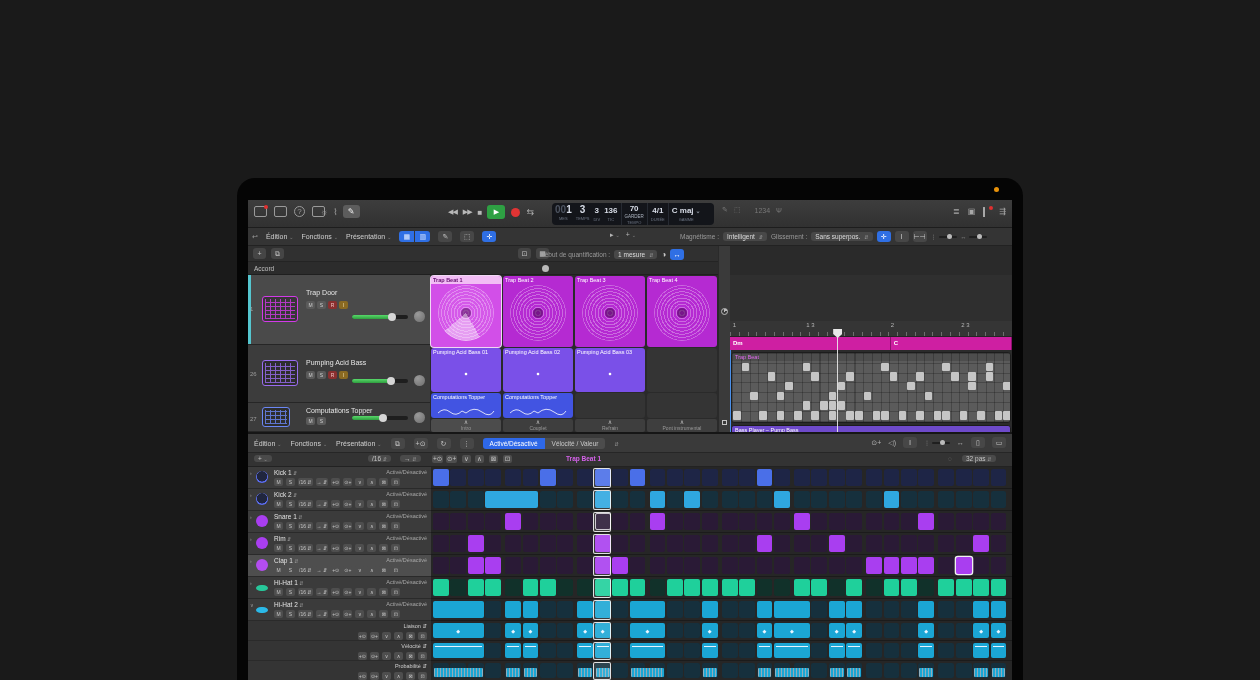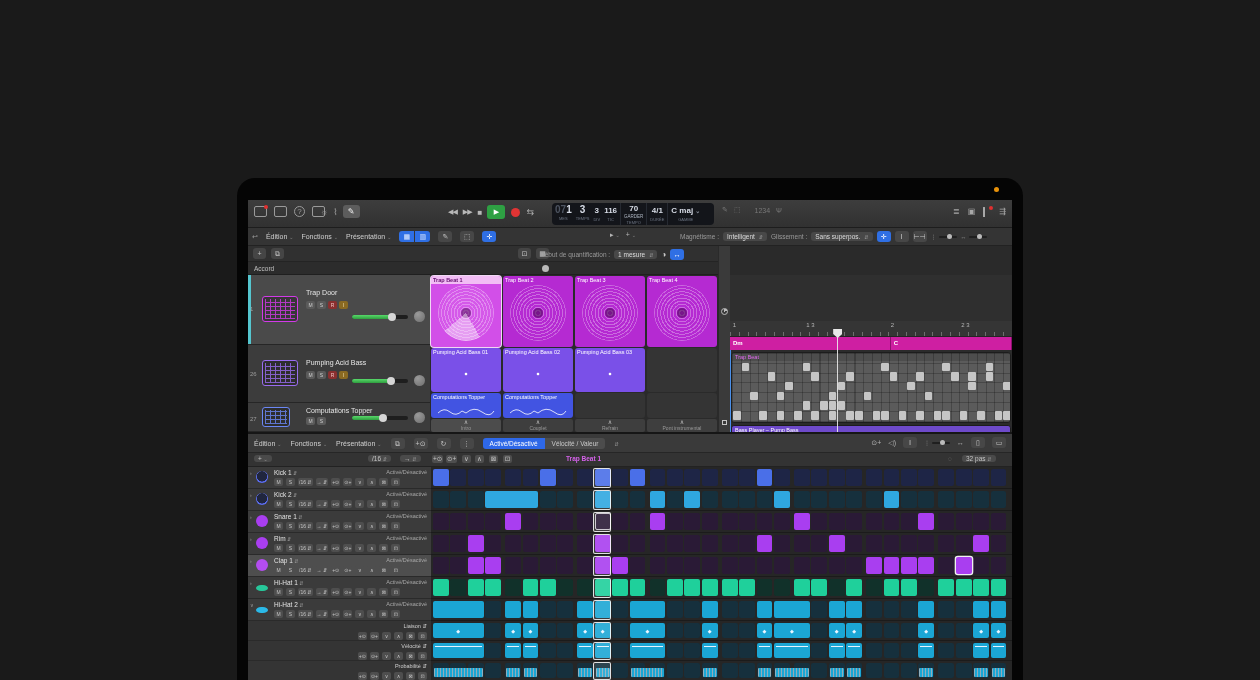--- a/index.html
+++ b/index.html
@@ -224,33 +224,33 @@
           <span class="tbtn">◀◀</span>
           <span class="tbtn">▶▶</span>
           <span class="tbtn stop">■</span>
           <span class="playbtn">▶</span>
           <span class="recbtn"></span>
           <span class="cyc">⇆</span>
         </div>
         <div class="lcd">
           <div class="lcd-sec lcd-pos">
             <div>
-                <div class="lcd-num"><span class="dim">07</span><span>1</span></div>
+                <div class="lcd-num"><span class="dim">00</span><span>1</span></div>
                 <div class="lcd-sub">MES</div>
               </div>
             <div>
                 <div class="lcd-num">3</div>
                 <div class="lcd-sub">TEMPS</div>
               </div>
             <div>
                 <div class="lcd-num" style="font-size:8px;padding-top:1px">3</div>
                 <div class="lcd-sub">DIV</div>
               </div>
             <div>
-                <div class="lcd-num" style="font-size:8px;padding-top:1px">116</div>
+                <div class="lcd-num" style="font-size:8px;padding-top:1px">136</div>
                 <div class="lcd-sub">TIC</div>
               </div>
           </div>
           <div class="lcd-sec">
             <div class="lcd-num" style="font-size:8px">70</div>
             <div class="lcd-small">GARDER</div>
             <div class="lcd-sub">TEMPO</div>
           </div>
           <div class="lcd-sec">
             <div class="lcd-num" style="font-size:8px">4/1</div>

